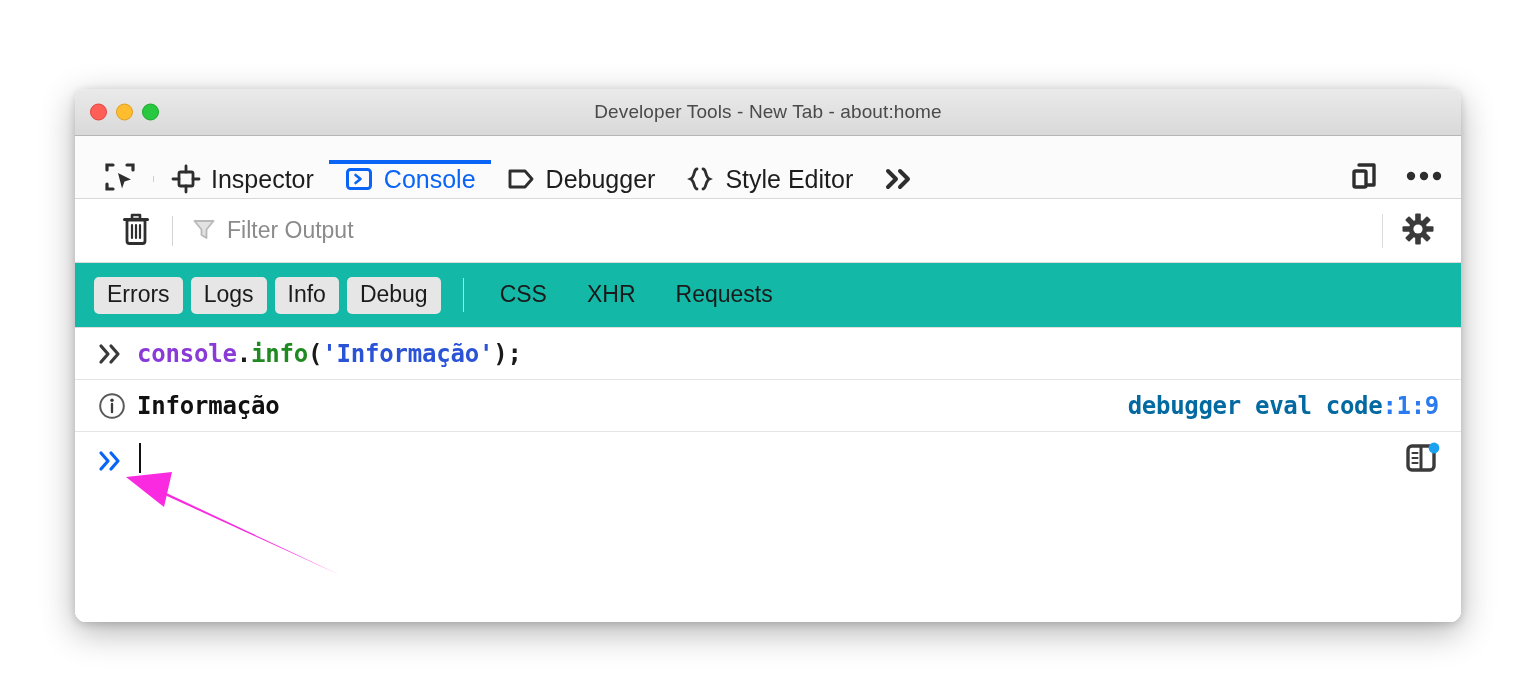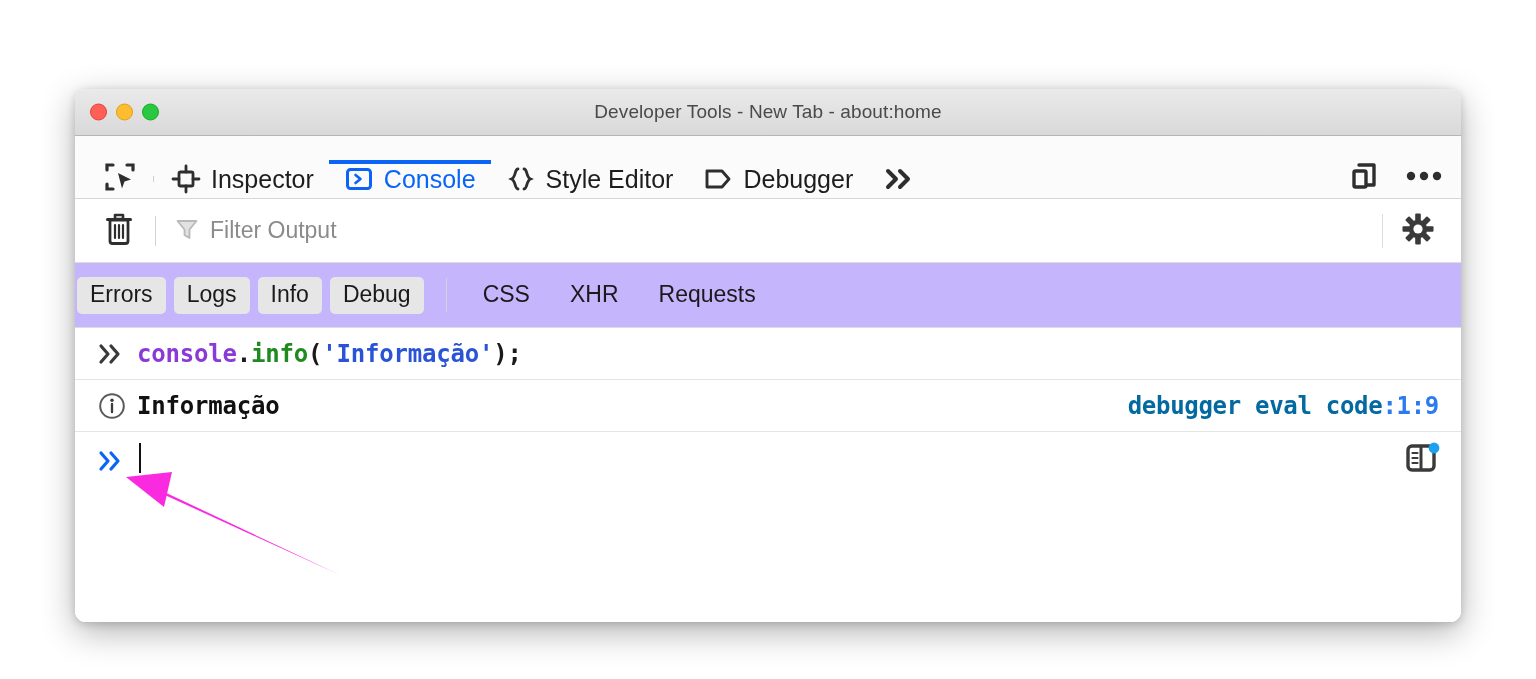--- a/index.html
+++ b/index.html
@@ -127,21 +127,21 @@
 
   
   .filterbar {
     position: relative;
     height: 63px;
     flex: 0 0 63px;
     background: #ffffff;
     border-bottom: 1px solid #dddddd;
     display: flex;
     align-items: center;
-    padding-left: 18px;
+    padding-left: 35px;
   }
   .trash-btn { display: flex; align-items: center; padding: 0 10px; }
   .fb-divider {
     width: 1px;
     height: 30px;
     background: #d3d3d3;
     margin: 0 10px;
   }
   .filter-input {
     display: flex;
@@ -161,25 +161,25 @@
     border-left: 1px solid #dcdcdc;
     height: 34px;
     margin-right: 8px;
   }
 
   
   .pillbar {
     position: relative;
     height: 64px;
     flex: 0 0 64px;
-    background: #c4b5fd;
+    background: #14b8a6;
     border-bottom: 1px solid #dddddd;
     display: flex;
     align-items: center;
-    padding-left: 2px;
+    padding-left: 19px;
     gap: 8px;
   }
   .pill {
     font-size: 23px;
     color: #1a1a1a;
     background: #e6e6e6;
     border-radius: 5px;
     padding: 6px 13px 8px;
     line-height: 1;
     white-space: nowrap;
@@ -314,34 +314,34 @@
               <rect x="3.5" y="5.5" width="23" height="19" rx="3" fill="none" stroke="#0a65f6" stroke-width="3"></rect>
               <path d="M11.5 11 L16.5 15 L11.5 19" fill="none" stroke="#0a65f6" stroke-width="2.6" stroke-linecap="round" stroke-linejoin="round"></path>
             </svg>
           </span>
           <span>Console</span>
         </div>
 
         <div class="tab">
           <span class="tab-icon">
             <svg width="30" height="30" viewBox="0 0 30 30">
-              <path d="M12 5 C8.5 5 10 13 5.5 15 C10 17 8.5 25 12 25" fill="none" stroke="#2e2e2e" stroke-width="2.8" stroke-linecap="round"></path>
-              <path d="M18 5 C21.5 5 20 13 24.5 15 C20 17 21.5 25 18 25" fill="none" stroke="#2e2e2e" stroke-width="2.8" stroke-linecap="round"></path>
-            </svg>
-          </span>
-          <span>Style Editor</span>
+              <path d="M4 7 H19 L26 15 L19 23 H4 Z" fill="none" stroke="#2e2e2e" stroke-width="2.9" stroke-linejoin="round"></path>
+            </svg>
+          </span>
+          <span>Debugger</span>
         </div>
 
         <div class="tab">
           <span class="tab-icon">
             <svg width="30" height="30" viewBox="0 0 30 30">
-              <path d="M4 7 H19 L26 15 L19 23 H4 Z" fill="none" stroke="#2e2e2e" stroke-width="2.9" stroke-linejoin="round"></path>
-            </svg>
-          </span>
-          <span>Debugger</span>
+              <path d="M12 5 C8.5 5 10 13 5.5 15 C10 17 8.5 25 12 25" fill="none" stroke="#2e2e2e" stroke-width="2.8" stroke-linecap="round"></path>
+              <path d="M18 5 C21.5 5 20 13 24.5 15 C20 17 21.5 25 18 25" fill="none" stroke="#2e2e2e" stroke-width="2.8" stroke-linecap="round"></path>
+            </svg>
+          </span>
+          <span>Style Editor</span>
         </div>
 
         <div class="overflow-chev">
           <span>
             <svg width="34" height="30" viewBox="0 0 34 30">
               <path d="M6 7 L14 15 L6 23" fill="none" stroke="#2e2e2e" stroke-width="4" stroke-linecap="round" stroke-linejoin="round"></path>
               <path d="M18 7 L26 15 L18 23" fill="none" stroke="#2e2e2e" stroke-width="4" stroke-linecap="round" stroke-linejoin="round"></path>
             </svg>
           </span>
         </div>

